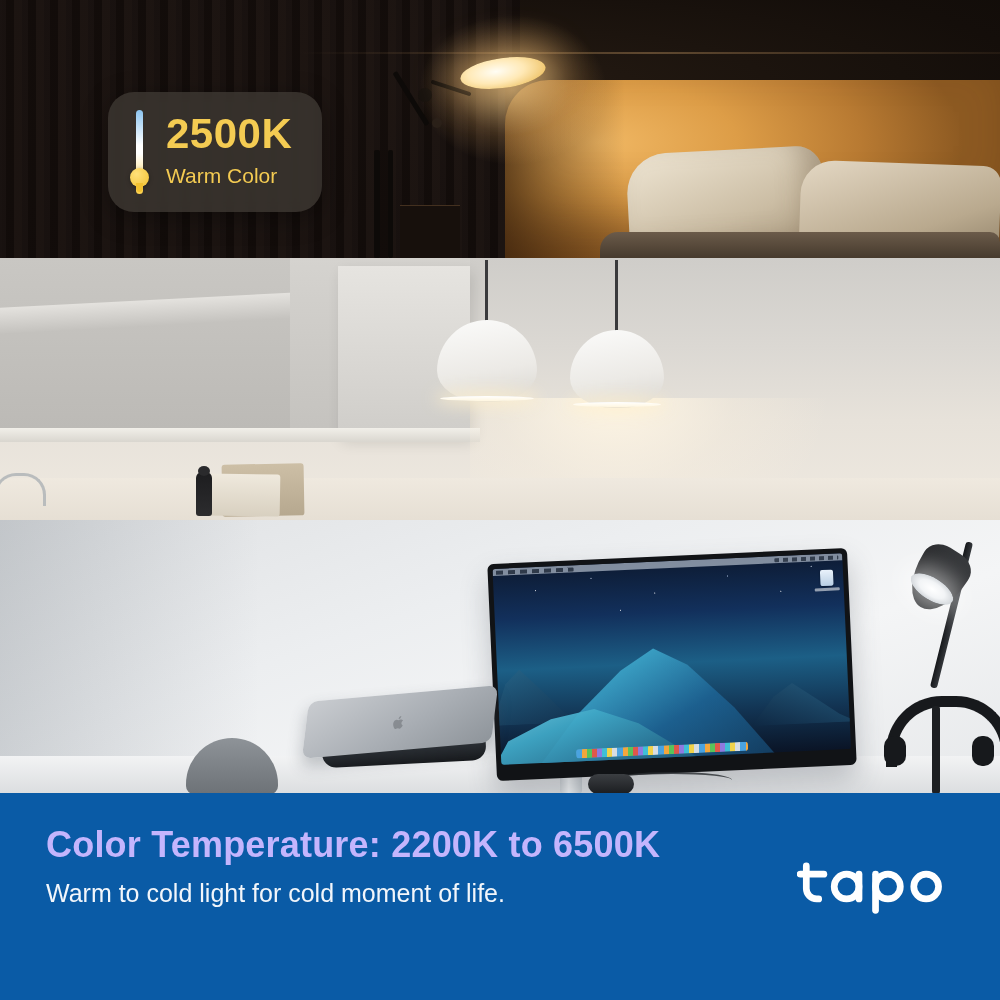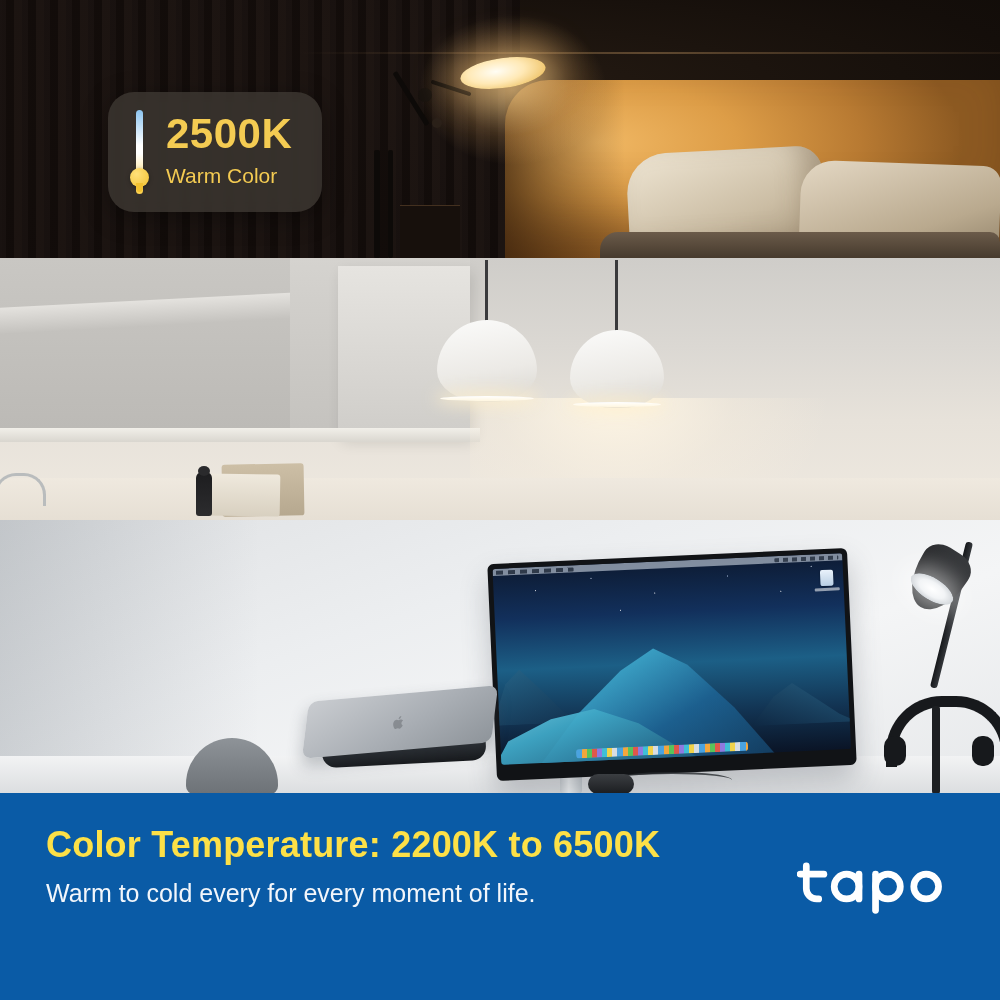--- a/index.html
+++ b/index.html
@@ -180,21 +180,21 @@
   #knob-warm{top:58px;background:radial-gradient(circle at 35% 32%,#ffe07a,#f2c131);box-shadow:0 1px 4px rgba(0,0,0,.35);}
   #knob-warm:after{content:"";position:absolute;left:6px;top:15px;width:7px;height:9px;border-radius:0 0 50% 50%;background:#f2c131;}
 
   .card-text{display:flex;flex-direction:column;justify-content:center;}
   .kelvin{font-size:42px;font-weight:bold;line-height:1.02;letter-spacing:.5px;}
   .mode{font-size:21px;line-height:1.5;margin-top:4px;}
   #card-warm .kelvin,#card-warm .mode{color:#f4cb52;}
 
   
   #banner{position:absolute;left:0;top:793px;width:1000px;height:207px;background:#0a5ba6;}
-  .banner-title{position:absolute;left:46px;top:31px;font-size:36px;color:#fde047;font-weight:bold;letter-spacing:.2px;}
+  .banner-title{position:absolute;left:46px;top:31px;font-size:36px;color:#c4b5fd;font-weight:bold;letter-spacing:.2px;}
   .banner-sub{position:absolute;left:46px;top:86px;font-size:25px;color:#f2f6fb;}
   .logo{position:absolute;right:48px;top:62px;width:155px;height:60px;}
   .logo svg{width:100%;height:100%;display:block;}
 </style>
 </head>
 <body>
 
 <div class="stage">
 
   <div class="panel" id="panel-warm">
@@ -296,21 +296,21 @@
     <div class="lamp2-light"></div>
     <div class="headphone"></div>
     <div class="hp-cup-l"></div>
     <div class="hp-cup-r"></div>
     <div class="hp-stand"></div>
 
   </div>
 
   <div id="banner">
     <div class="banner-title">Color Temperature: 2200K to 6500K</div>
-    <div class="banner-sub">Warm to cold every for every moment of life.</div>
+    <div class="banner-sub">Warm to cold light for cold moment of life.</div>
     <div class="logo">
       <svg viewBox="0 0 300 110" aria-hidden="true">
         <g fill="none" stroke="#ffffff" stroke-width="13" stroke-linecap="round" stroke-linejoin="round">
           <path d="M18 18 V62 a20 20 0 0 0 20 20 h4"></path>
           <path d="M6 34 H52"></path>
           <circle cx="96" cy="58" r="24"></circle>
           <path d="M120 34 V82"></path>
           <circle cx="176" cy="58" r="24"></circle>
           <path d="M152 34 V104"></path>
           <circle cx="250" cy="58" r="24"></circle>

